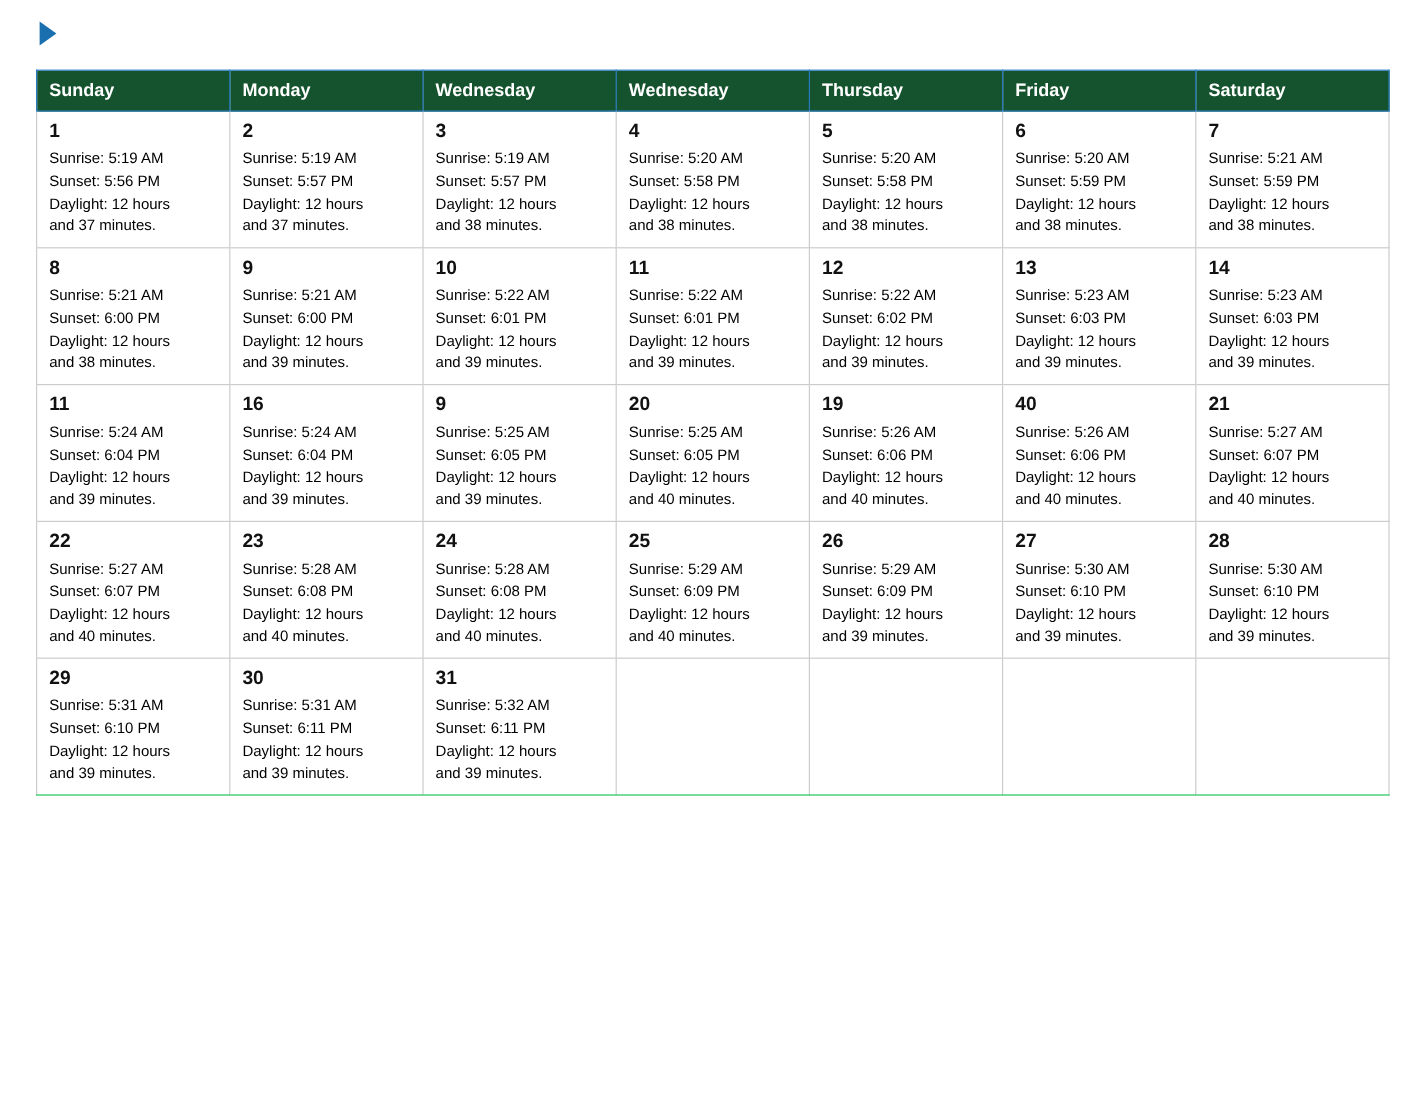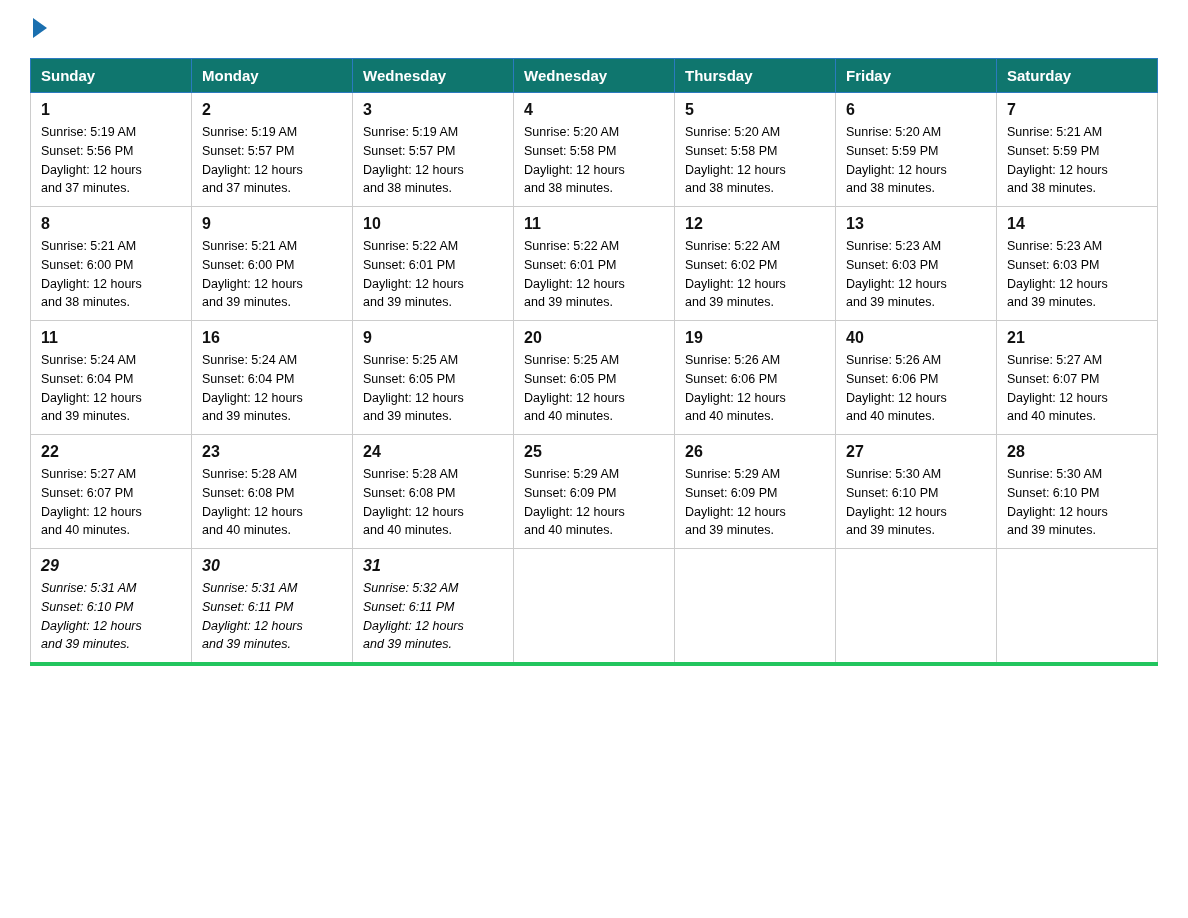--- a/index.html
+++ b/index.html
@@ -28,21 +28,21 @@
     .location {
       font-size: 22px;
       color: #444;
       margin-top: 4px;
     }
     table {
       width: 100%;
       border-collapse: collapse;
     }
     thead tr th {
-      background-color: #0f766e;
+      background-color: #14532d;
       color: #fff;
       font-size: 15px;
       font-weight: bold;
       padding: 8px 10px;
       text-align: left;
       border: 1px solid #2a7abf;
     }
     tbody tr td {
       vertical-align: top;
       padding: 8px 10px;
@@ -58,22 +58,21 @@
       display: block;
       margin-bottom: 4px;
       color: #111;
     }
     tbody tr td .day-info {
       font-size: 12.5px;
       line-height: 1.5;
       color: #000000;
     }
     tbody tr:last-child td {
-      border-bottom: 4px solid #22c55e;
-      font-style: italic;
+      border-bottom: 1px solid #22c55e;
     }
     tbody tr td.empty {
       background: #fff;
     }
     .logo-img {
       display: flex;
       flex-direction: column;
       align-items: flex-start;
       line-height: 1;
     }

